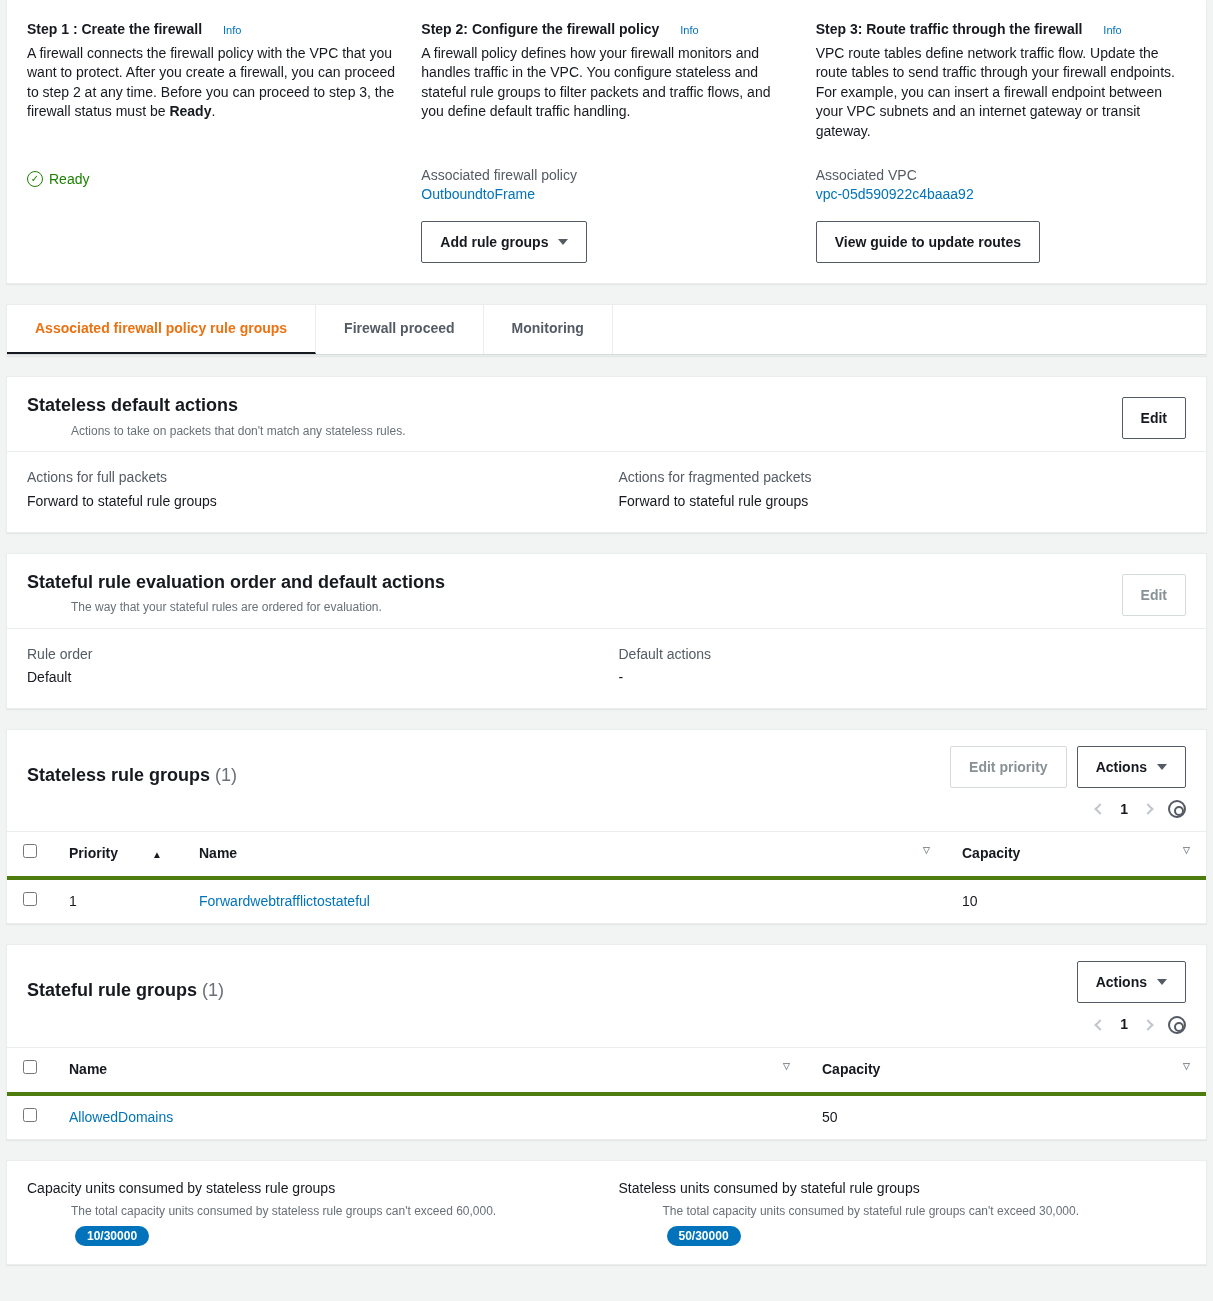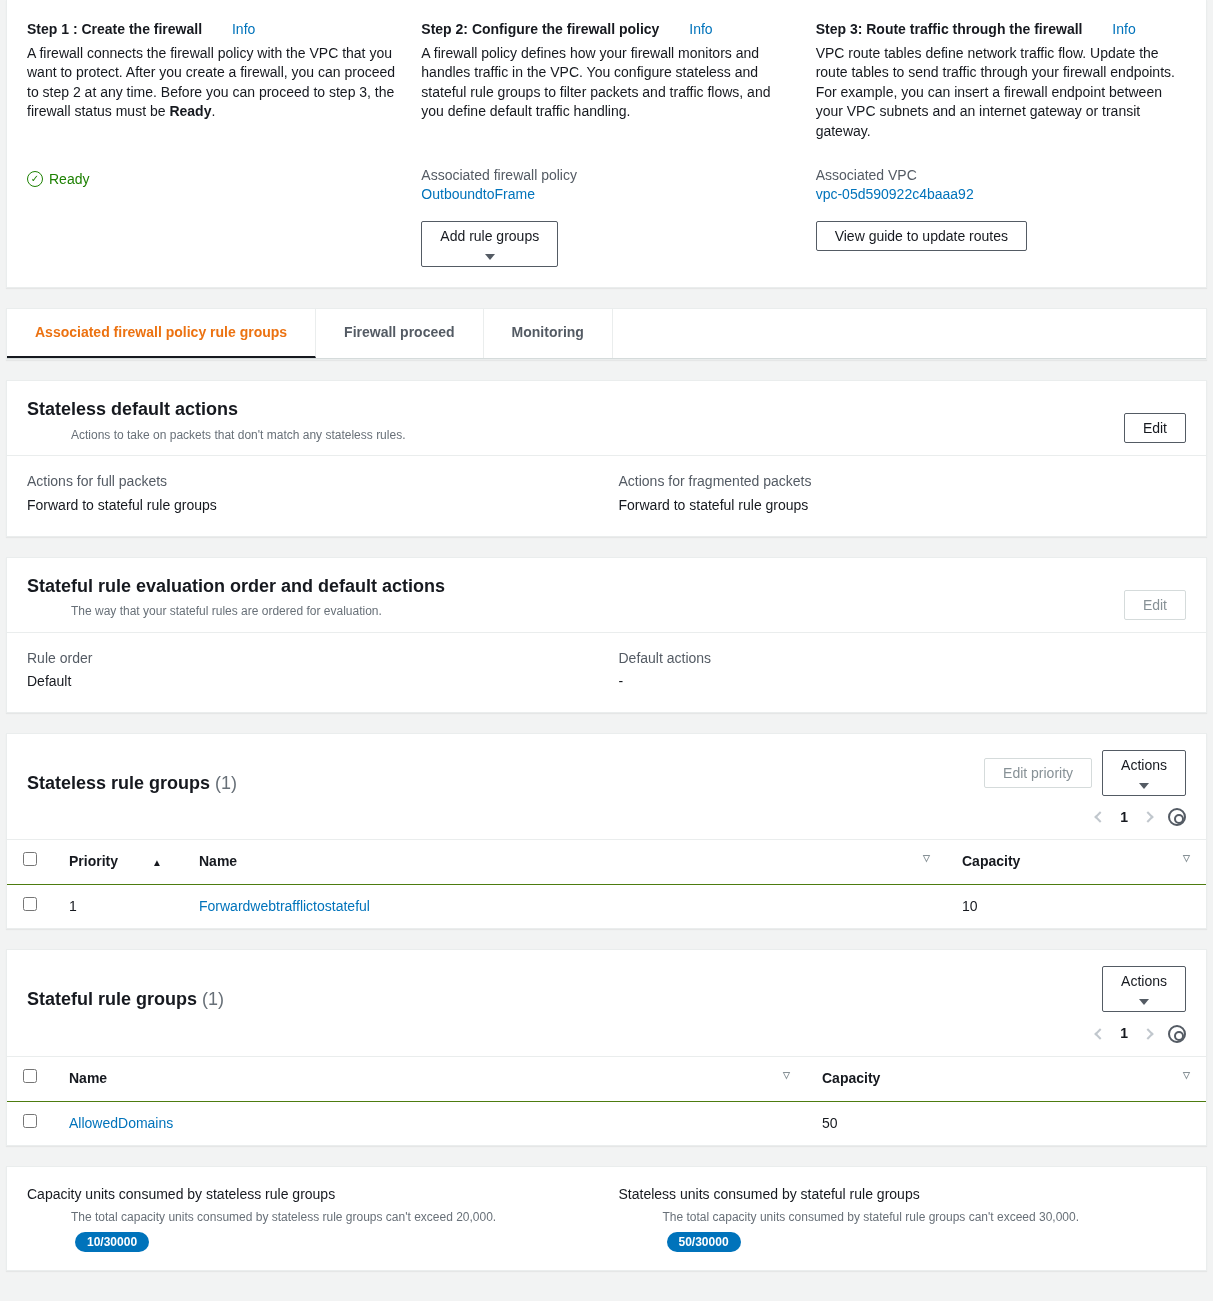--- a/index.html
+++ b/index.html
@@ -17,33 +17,32 @@
     background: #fff;
     border: 1px solid #eaeded;
     box-shadow: 0 1px 1px rgba(0,0,0,.05);
     margin-bottom: 20px;
   }
 
   .steps-panel { border-top: none; }
   .steps-row { display: flex; gap: 24px; padding: 20px 20px 0 20px; }
   .step-col { flex: 1 1 0; }
   .step-title { font-weight: 700; color: #16191f; display: inline; }
-  .info-link { color: #0073bb; font-size: 14px; font-weight: 400; margin-left: 26px; }
+  .info-link { color: #0073bb; font-size: 11px; font-weight: 400; margin-left: 17px; }
   .step-desc { color: #16191f; margin-top: 4px; }
   .label-sm { color: #545b64; font-size: 14px; }
   .status-ready { display: inline-flex; align-items: center; gap: 6px; color: #1d8102; font-weight: 400; margin-top: 4px; }
   .status-icon { width: 16px; height: 16px; border: 1.5px solid #1d8102; border-radius: 50%; display: inline-flex; align-items: center; justify-content: center; font-size: 10px; color: #1d8102; line-height: 1; }
   .mid-row { display: flex; gap: 24px; padding: 24px 20px 20px 20px; }
   .btn {
     display: inline-flex; align-items: center; gap: 10px;
     border: 1px solid #545b64; background: #fff; color: #16191f;
-    font-weight: 400; padding: 6px 18px; font-size: 14px; cursor: pointer;
+    font-weight: 700; padding: 12px 18px; font-size: 14px; cursor: pointer;
     border-radius: 2px;
     white-space: nowrap;
-    flex-direction: column;
   }
   .btn.disabled { border-color: #d5dbdb; color: #879196; cursor: default; }
   .caret-down {
     width: 0; height: 0; border-left: 5px solid transparent;
     border-right: 5px solid transparent; border-top: 6px solid #545b64;
   }
 
   .tabs { display: flex; border-bottom: 1px solid #d5dbdb; background: #fff; }
   .tab {
     padding: 14px 28px; font-weight: 700; color: #545b64; cursor: pointer;
@@ -79,21 +78,21 @@
     position: relative; display: inline-block;
   }
   .gear::after {
     content: ""; position: absolute; top: 4px; left: 4px;
     width: 6px; height: 6px; border: 2px solid #545b64; border-radius: 50%;
   }
 
   table { width: 100%; border-collapse: collapse; }
   thead th {
     text-align: left; font-weight: 700; color: #16191f;
-    padding: 12px 16px; border-top: 1px solid #eaeded; border-bottom: 1px solid #4d7c0f;
+    padding: 12px 16px; border-top: 1px solid #eaeded; border-bottom: 4px solid #4d7c0f;
     font-size: 14px;
   }
   thead th .mini-caret { font-size: 9px; color: #879196; float: right; }
   thead th.sorted .sort-ind { margin-left: 30px; font-size: 10px; color: #16191f; }
   tbody td { padding: 12px 16px; border-bottom: 1px solid #eaeded; }
   tbody tr:last-child td { border-bottom: none; }
   .chk-col { width: 40px; }
   input[type="checkbox"] { width: 14px; height: 14px; }
 
   .badge {
@@ -303,21 +302,21 @@
         <td>50</td>
       </tr>
     </tbody>
   </table>
 </div>
 
 <div class="panel">
   <div class="two-col" style="padding:18px 20px;">
     <div>
       <div class="field-label" style="color:#16191f;">Capacity units consumed by stateless rule groups</div>
-      <div class="section-sub" style="margin-top:2px;">The total capacity units consumed by stateless rule groups can't exceed 20,000.</div>
+      <div class="section-sub" style="margin-top:2px;">The total capacity units consumed by stateless rule groups can't exceed 60,000.</div>
       <span class="badge">10/30000</span>
     </div>
     <div>
       <div class="field-label" style="color:#16191f;">Stateless units consumed by stateful rule groups</div>
       <div class="section-sub" style="margin-top:2px;">The total capacity units consumed by stateful rule groups can't exceed 30,000.</div>
       <span class="badge">50/30000</span>
     </div>
   </div>
 </div>
 

